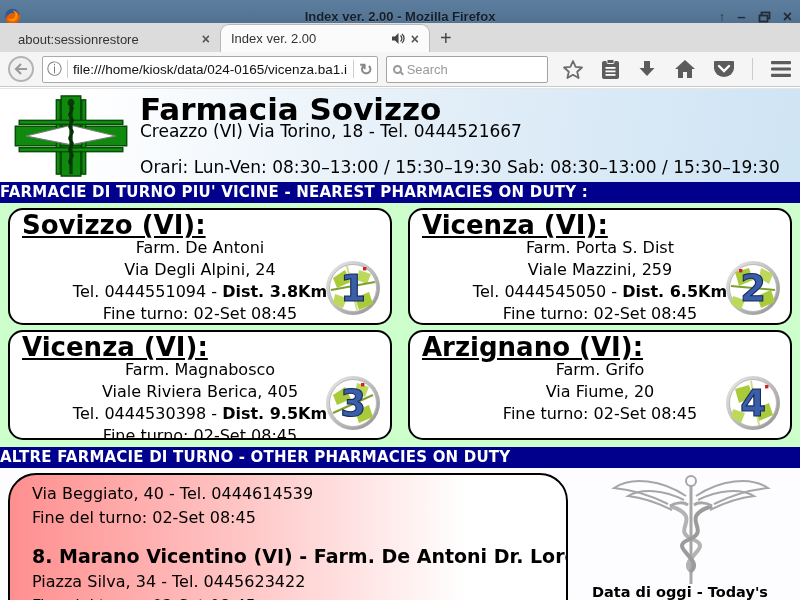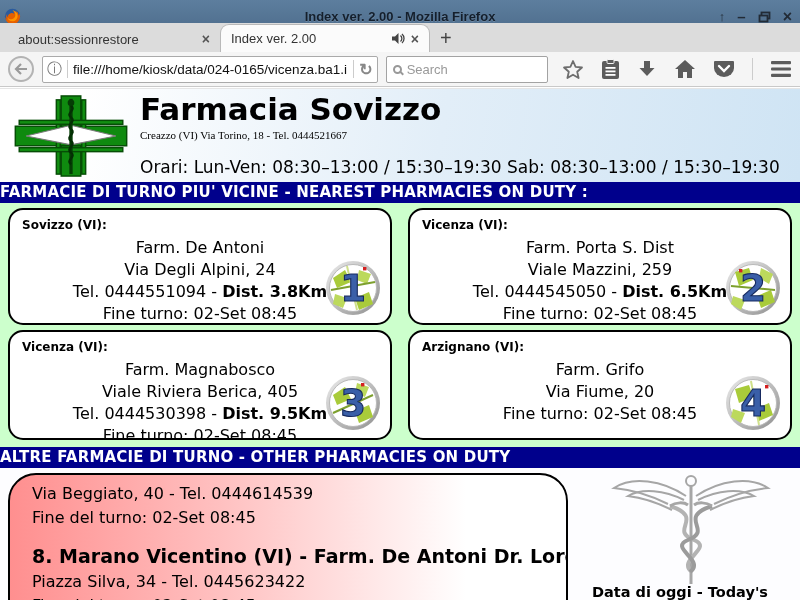--- a/index.html
+++ b/index.html
@@ -50,34 +50,34 @@
   .toolsep { width:1px; height:22px; background:#ccc; }
 
   
   .page { position:absolute; top:88px; left:0; width:800px; height:512px; }
 
   .pharm-header { position:absolute; top:0; left:0; width:800px; height:94px;
     background:linear-gradient(100deg,#ffffff 10%,#e2eef8 55%,#cfe4f4 100%);
     border-top:1px solid #e5e5e5; }
   .logo { position:absolute; left:12px; top:5px; }
   .ph-title { position:absolute; left:140px; top:2px; font-size:31px; font-weight:bold; color:#000; }
-  .ph-addr { position:absolute; left:140px; top:40px; font-size:11px; color:#000;font-family:Liberation Serif, serif; }
+  .ph-addr { position:absolute; left:140px; top:32px; font-size:17px; color:#000; }
   .ph-hours { position:absolute; left:140px; top:68px; font-size:17px; color:#000; }
 
   .banner { width:800px; height:21px; background:#00008c; color:#fff; text-align:left;
     font-weight:bold; font-size:15px; line-height:21px; letter-spacing:.2px; }
   .banner1 { position:absolute; top:94px; left:0; }
   .banner2 { position:absolute; top:359px; left:0; }
 
   .cards { position:absolute; top:115px; left:0; width:800px; height:244px; background:#ccffcc;
     display:grid; grid-template-columns:384px 384px; grid-template-rows:117px 110px;
     gap:5px 16px; padding:5px 8px; }
   .card { background:#fff; border:2px solid #000; border-radius:15px; position:relative;
     padding:3px 12px 0 12px; overflow:hidden; }
-  .card .city { font-size:12px; font-weight:bold; line-height:24px; }
+  .card .city { font-size:26px; font-weight:bold; line-height:24px;text-decoration:underline; }
   .card .ln { font-size:16px; line-height:22px; white-space:nowrap;text-align:center; }
   .card .dist { font-weight:bold; }
   .badge { position:absolute; right:9px; bottom:7px; }
 
   .bottom { position:absolute; top:380px; left:0; width:800px; height:132px; background:#fdfdff; }
   .panel { position:absolute; left:8px; top:5px; width:560px; height:140px;
     border:2px solid #000; border-radius:28px 28px 0 0;
     background:linear-gradient(90deg,#ff8f8f 0%,#ffc3c3 40%,#ffffff 82%);
     padding:7px 0 0 22px; overflow:hidden; }
   .panel .pline { font-size:16px; line-height:24px; white-space:nowrap; color:#000; }

